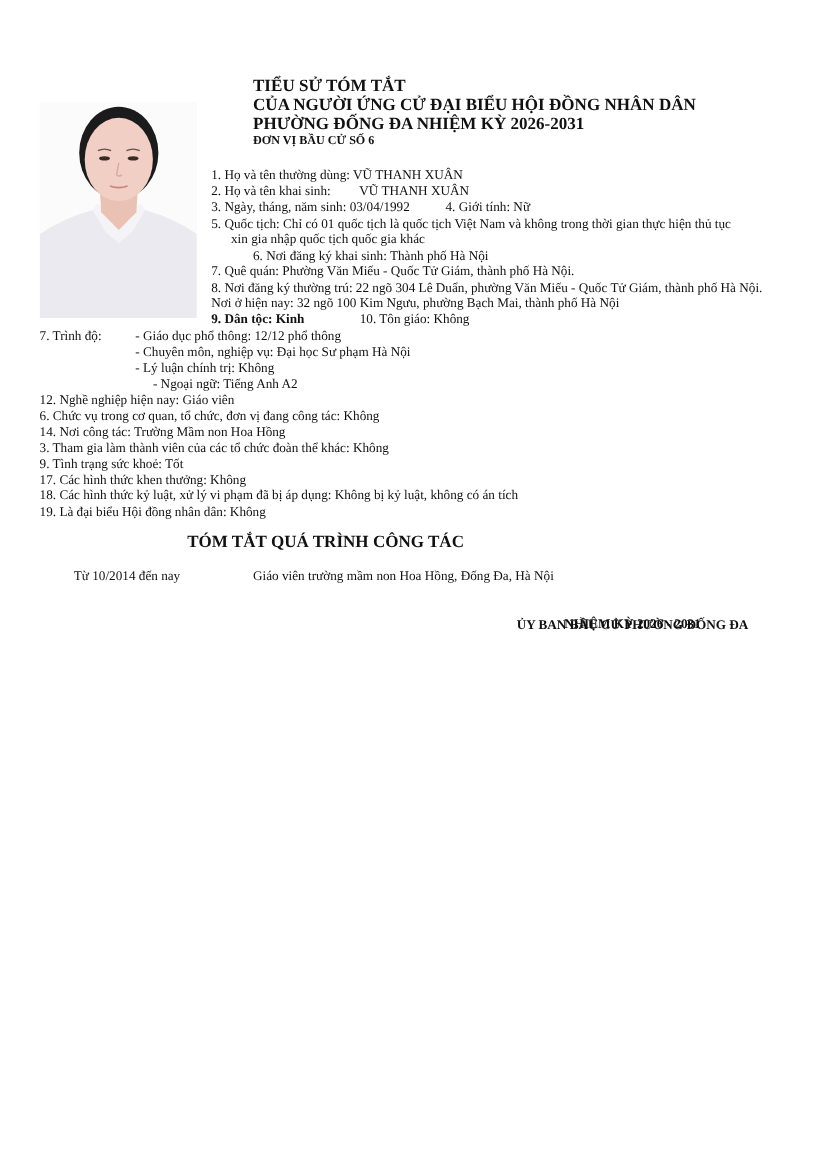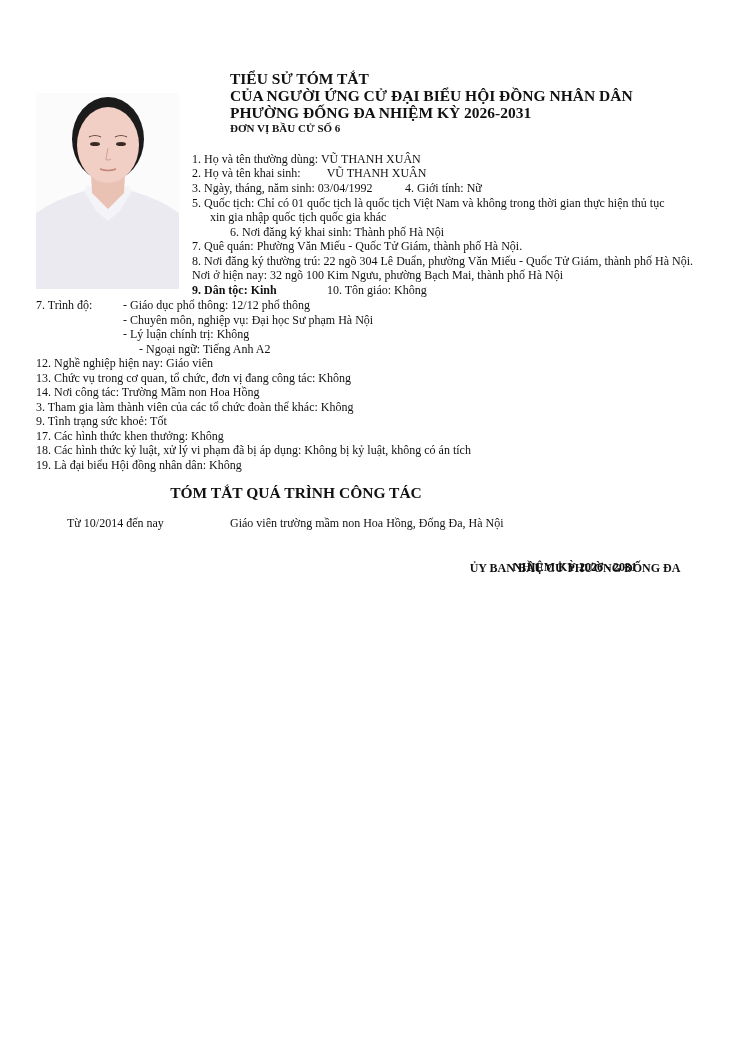--- a/index.html
+++ b/index.html
@@ -65,21 +65,21 @@
 <div class="abs line" style="left:192px; top:283px;font-weight:bold;">9. Dân tộc: Kinh</div>
 <div class="abs line" style="left:327px; top:283px;">10. Tôn giáo: Không</div>
 
 <div class="abs line" style="left:36px; top:298px;">7. Trình độ:</div>
 <div class="abs line" style="left:123px; top:298px;">- Giáo dục phổ thông: 12/12 phổ thông</div>
 <div class="abs line" style="left:123px; top:313px;text-align:center;">- Chuyên môn, nghiệp vụ: Đại học Sư phạm Hà Nội</div>
 <div class="abs line" style="left:123px; top:327px;">- Lý luận chính trị: Không</div>
 <div class="abs line" style="left:139px; top:342px;">- Ngoại ngữ: Tiếng Anh A2</div>
 
 <div class="abs line" style="left:36px; top:356px;">12. Nghề nghiệp hiện nay: Giáo viên</div>
-<div class="abs line" style="left:36px; top:371px;">13. Chức vụ trong cơ quan, tổ chức, đơn vị đang công tác: Không</div>
+<div class="abs line" style="left:36px; top:371px;">6. Chức vụ trong cơ quan, tổ chức, đơn vị đang công tác: Không</div>
 <div class="abs line" style="left:36px; top:385px;">14. Nơi công tác: Trường Mầm non Hoa Hồng</div>
 <div class="abs line" style="left:36px; top:400px;">3. Tham gia làm thành viên của các tổ chức đoàn thể khác: Không</div>
 <div class="abs line" style="left:36px; top:414px;">9. Tình trạng sức khoẻ: Tốt</div>
 <div class="abs line" style="left:36px; top:429px;">17. Các hình thức khen thưởng: Không</div>
 <div class="abs line" style="left:36px; top:443px;">18. Các hình thức kỷ luật, xử lý vi phạm đã bị áp dụng: Không bị kỷ luật, không có án tích</div>
 <div class="abs line" style="left:36px; top:458px;">19. Là đại biểu Hội đồng nhân dân: Không</div>
 
 <div class="abs section-title">TÓM TẮT QUÁ TRÌNH CÔNG TÁC</div>
 <div class="abs line" style="left:67px; top:516px;">Từ 10/2014 đến nay</div>
 <div class="abs line" style="left:230px; top:516px;">Giáo viên trường mầm non Hoa Hồng, Đống Đa, Hà Nội</div>

